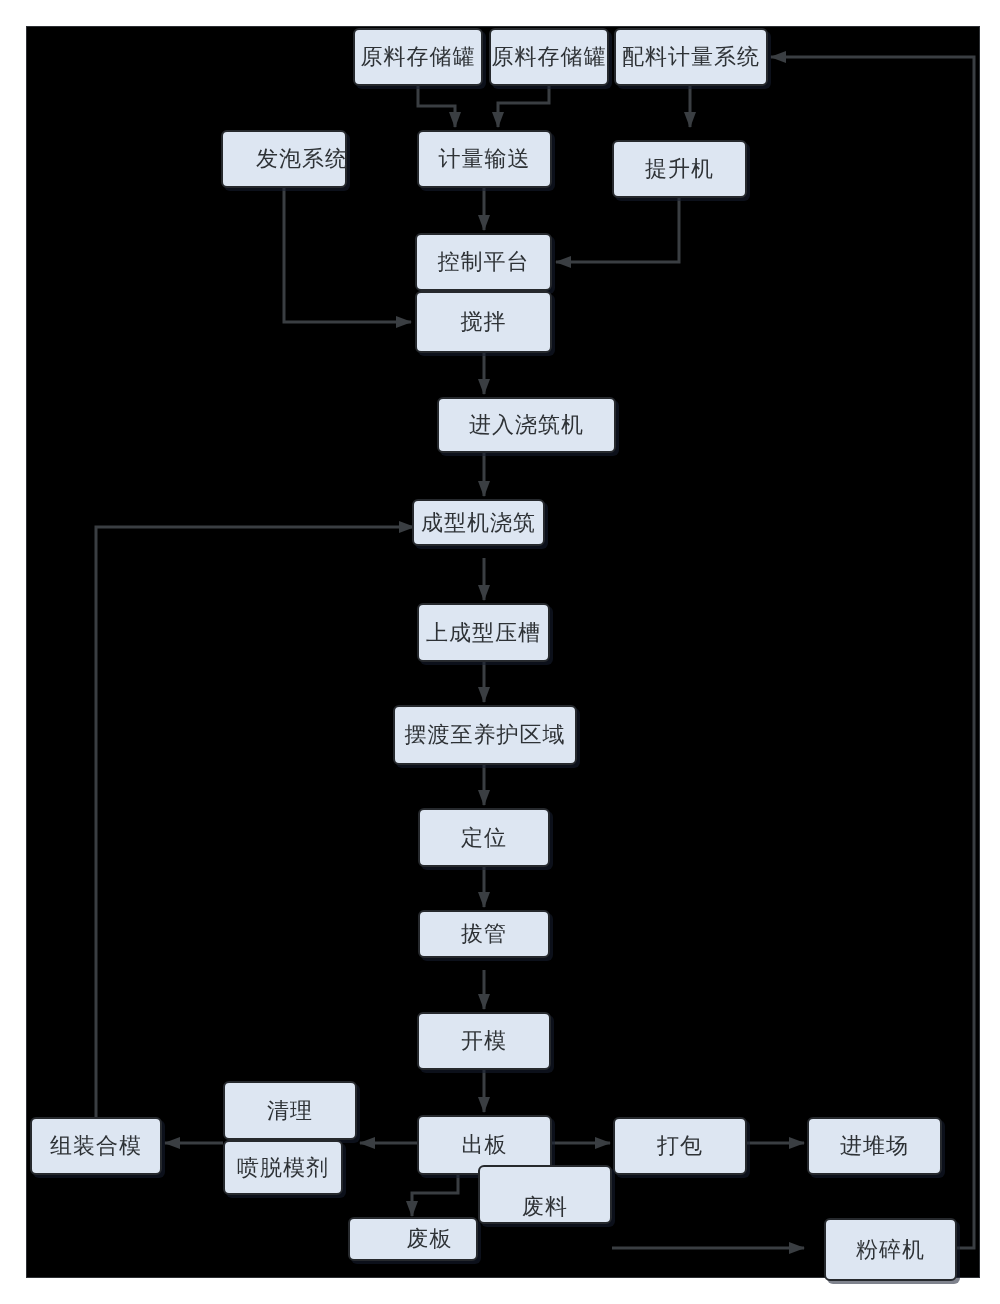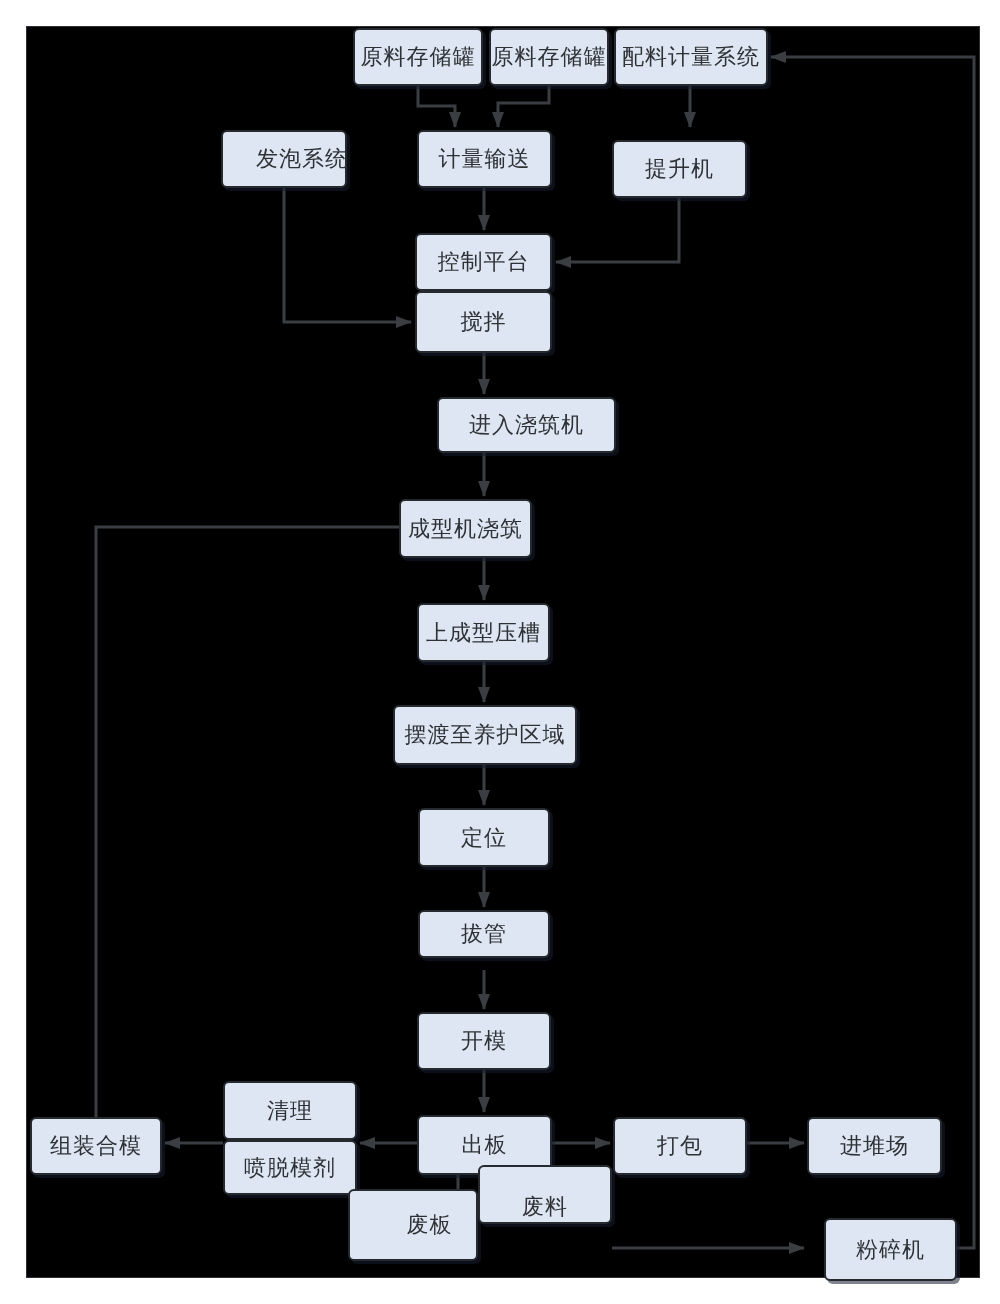--- a/index.html
+++ b/index.html
@@ -81,57 +81,57 @@
       </div>
       <div class="node" style="left: 415px; top: 233px; width: 137px; height: 58px;">
         <span>控制平台</span>
       </div>
       <div class="node" style="left: 415px; top: 291px; width: 137px; height: 62px;">
         <span>搅拌</span>
       </div>
       <div class="node" style="left: 393px; top: 397px; width: 179px; height: 56px; margin-left: 44px;">
         <span>进入浇筑机</span>
       </div>
-      <div class="node" style="left: 399px; top: 499px; width: 133px; height: 59px;">
+      <div class="node" style="left: 412px; top: 499px; width: 133px; height: 47px;">
         <span>成型机浇筑</span>
       </div>
       <div class="node" style="left: 417px; top: 603px; width: 133px; height: 59px; border-radius: 6px;">
         <span>上成型压槽</span>
       </div>
       <div class="node" style="left: 393px; top: 705px; width: 184px; height: 60px;">
         <span>摆渡至养护区域</span>
       </div>
       <div class="node" style="left: 418px; top: 808px; width: 132px; height: 59px;">
         <span>定位</span>
       </div>
       <div class="node" style="left: 418px; top: 910px; width: 132px; height: 48px;">
         <span>拔管</span>
       </div>
       <div class="node" style="left: 417px; top: 1012px; width: 134px; height: 58px;">
         <span>开模</span>
       </div>
       <div class="node" style="left: 223px; top: 1081px; width: 134px; height: 59px;">
         <span>清理</span>
       </div>
-      <div class="node" style="left: 223px; top: 1140px; width: 134px; height: 55px;">
+      <div class="node" style="left: 223px; top: 1140px; width: 120px; height: 55px;">
         <span>喷脱模剂</span>
       </div>
       <div class="node" style="left: 30px; top: 1117px; width: 132px; height: 58px; justify-content: center;">
         <span>组装合模</span>
       </div>
       <div class="node" style="left: 417px; top: 1115px; width: 135px; height: 60px;">
         <span>出板</span>
       </div>
       <div class="node" style="left: 613px; top: 1117px; width: 134px; height: 58px;">
         <span>打包</span>
       </div>
       <div class="node" style="left: 807px; top: 1117px; width: 135px; height: 58px;">
         <span>进堆场</span>
       </div>
-      <div class="node" style="left: 348px; top: 1189px; width: 130px; height: 72px; padding-left: 33px;">
+      <div class="node" style="left: 348px; top: 1217px; width: 130px; height: 44px; padding-left: 33px;">
         <span>废板</span>
       </div>
       <div class="node" style="left: 478px; top: 1165px; width: 134px; height: 59px; align-items: flex-end;">
         <span>废料</span>
       </div>
       <div class="node" style="left: 824px; top: 1218px; width: 133px; height: 63px;">
         <span>粉碎机</span>
       </div>
     </div>
 </div>

